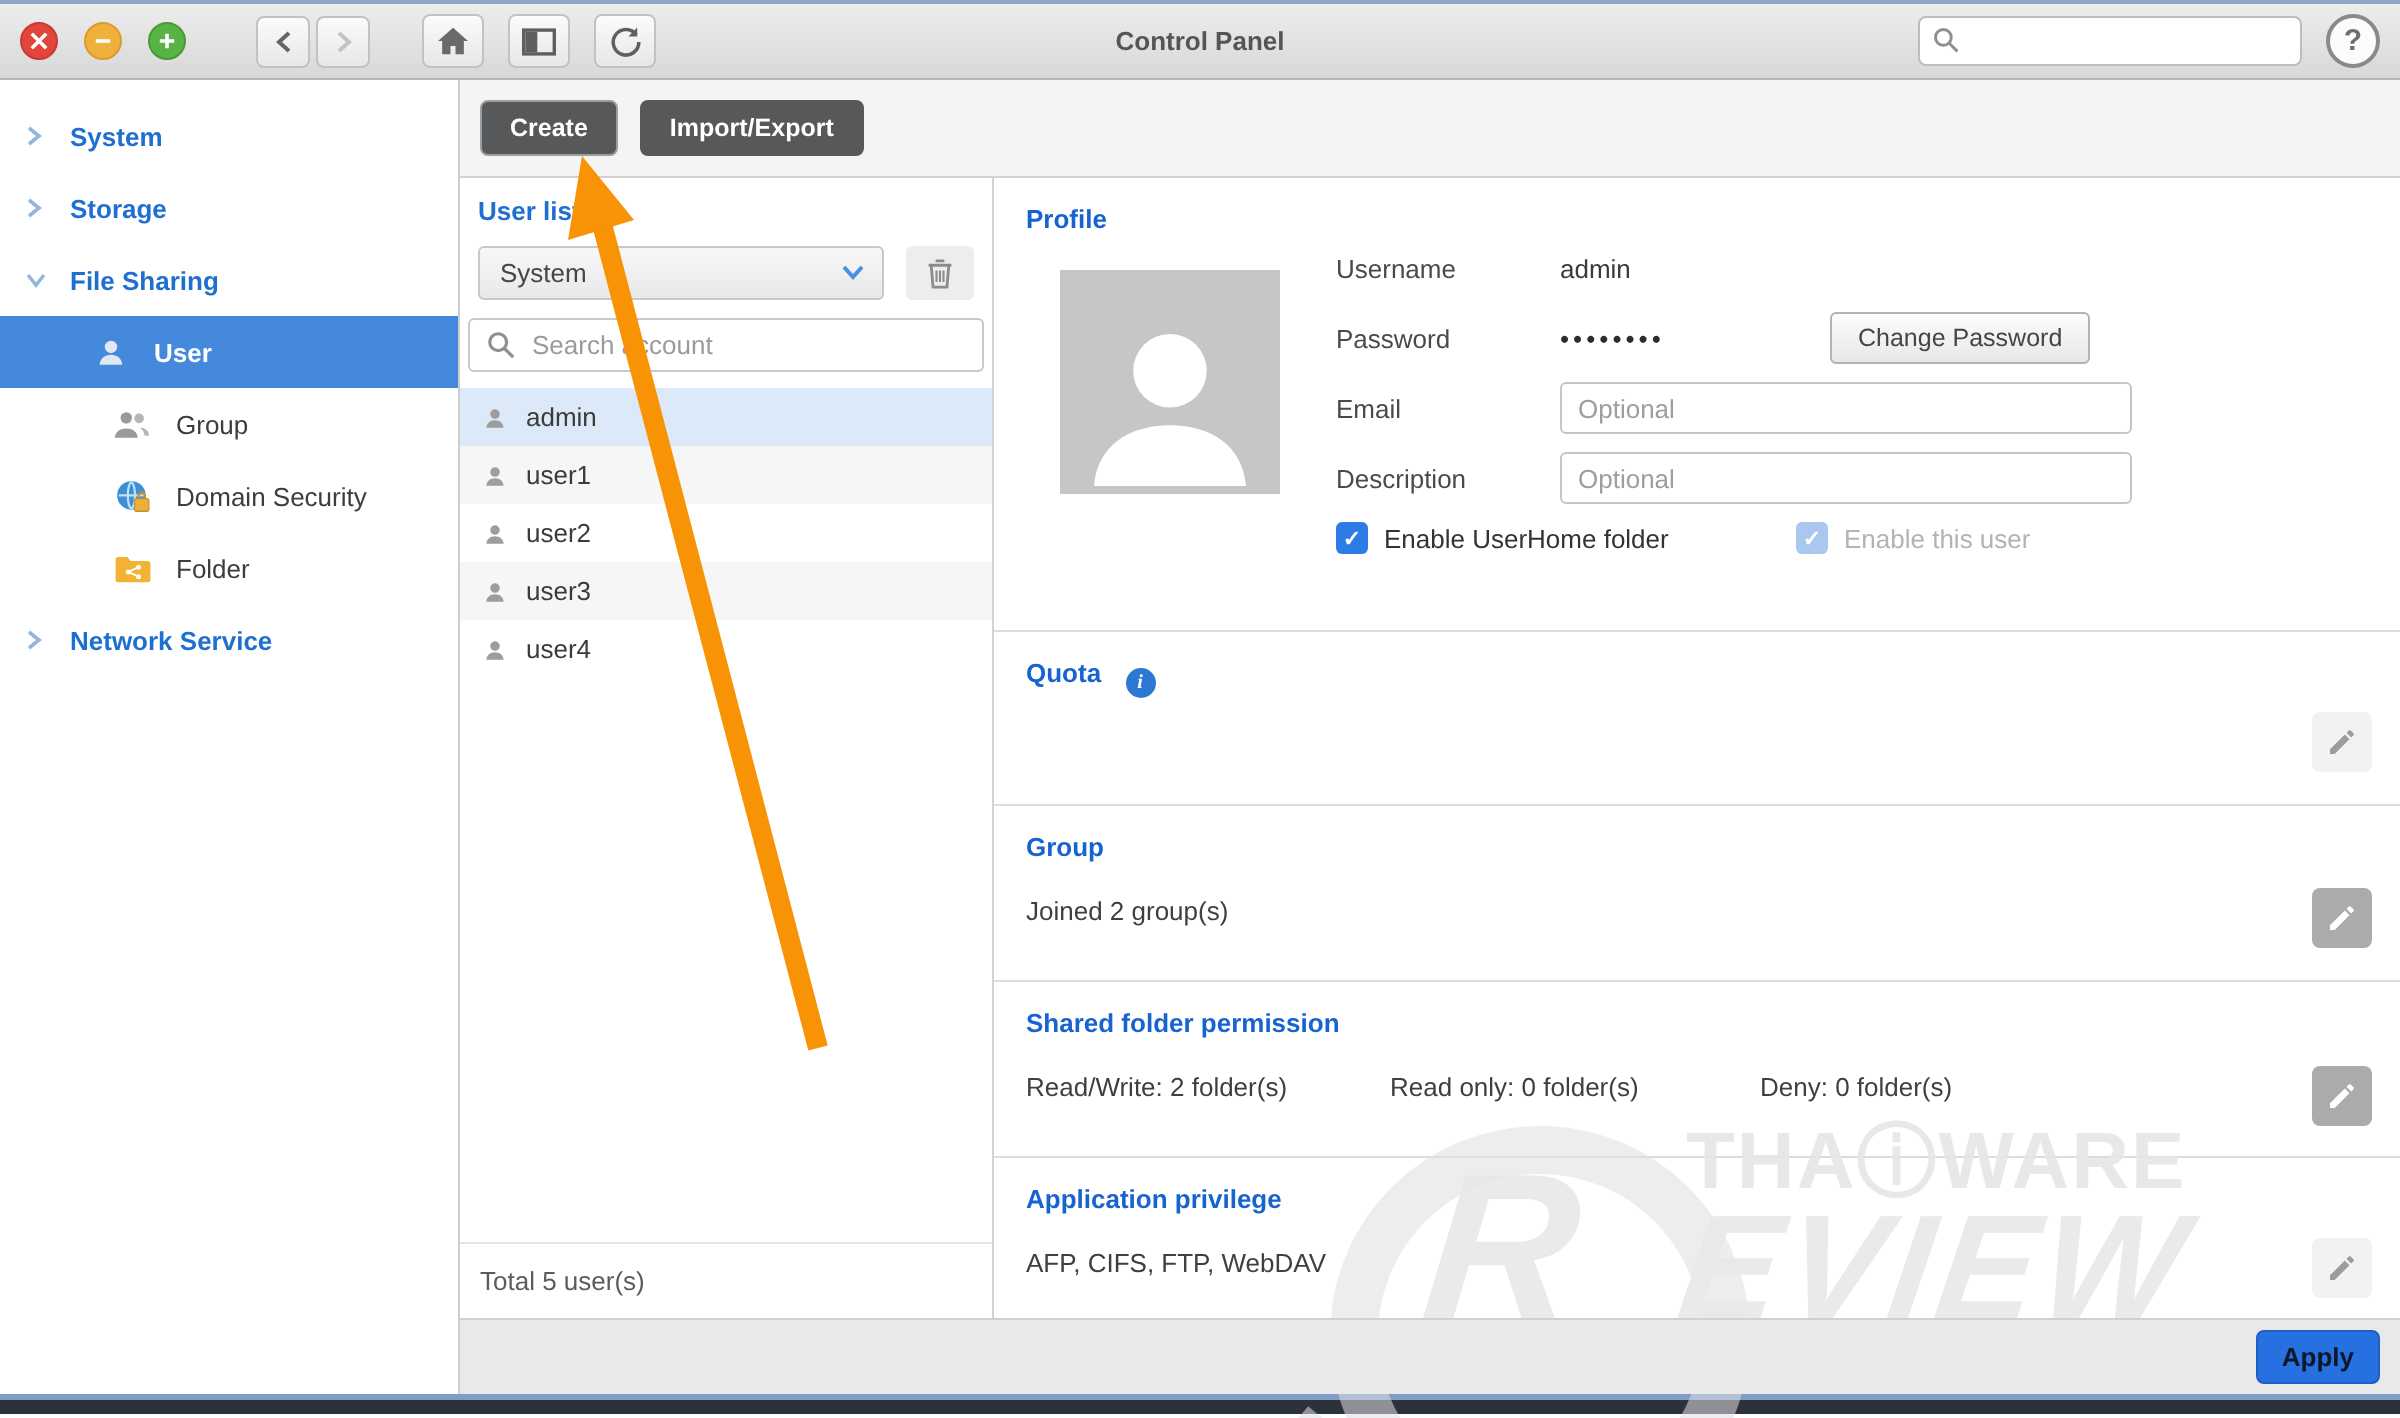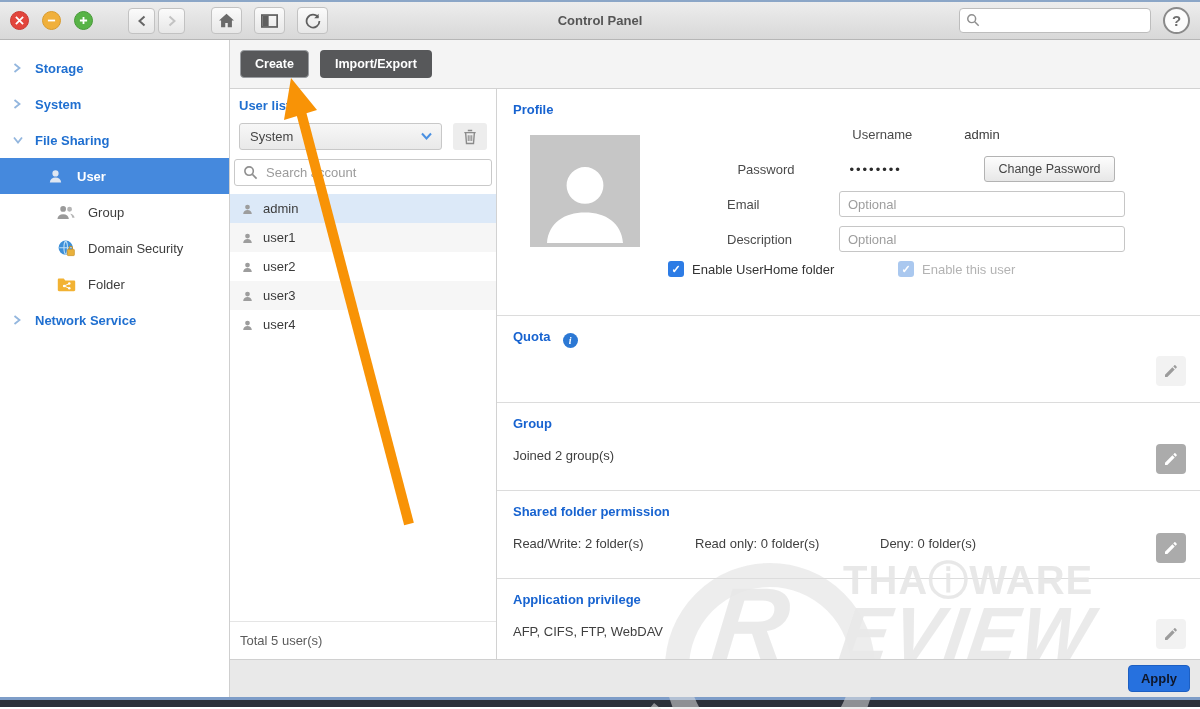--- a/index.html
+++ b/index.html
@@ -75,21 +75,21 @@
   .sect.quota { height:87px; }
   .sect.group { height:88px; }
   .sect.shared { height:88px; }
   .sect.apppriv { flex:1; border-bottom:none; }
   .sect-body-text { margin-top:17px; color:#3f3f3f; }
 
   .profile-body { display:flex; margin-top:2px; }
   .avatar { width:110px; height:112px; background:#c6c6c6; margin:16px 0 0 17px; flex:none;
             display:flex; align-items:flex-end; justify-content:center; overflow:hidden; }
   .fields { margin-left:28px; flex:1; padding-top:2px; }
-  .frow { display:flex; align-items:center; margin-bottom:9px; min-height:26px;justify-content:center; }
+  .frow { display:flex; align-items:center; margin-bottom:9px; min-height:26px; }
   .flabel { width:112px; color:#4a4a4a; flex:none; }
   .fvalue { color:#3a3a3a; }
   .pw-dots { width:135px; letter-spacing:2px; color:#2c2c2c; font-size:13px; }
   .chpw { background:linear-gradient(#fdfdfd,#e7e7e7); border:1px solid #b3b3b3; border-radius:3px;
           color:#454545; font-family:inherit; font-size:12.5px; padding:5px 13px; }
   .optinput { width:286px; height:25px; border:1px solid #c6c6c6; border-radius:3px; padding:12px 8px; font-family:inherit; font-size:13px; }
   .optinput::placeholder { color:#9e9e9e; }
   .cbrow { display:flex; align-items:center; margin-top:4px; }
   .cb { width:16px; height:16px; border-radius:3px; display:flex; align-items:center; justify-content:center;
         color:#fff; font-size:11px; font-weight:bold; margin-right:8px; flex:none; }
@@ -208,29 +208,29 @@
 
   <div class="main">
 
     <div class="sidebar">
       <div class="side-top">
         <span class="chev">
             <svg width="8" height="10" viewBox="0 0 8 10">
               <path d="M1.5 1l5 4-5 4" fill="none" stroke="currentColor" stroke-width="1.8"></path>
             </svg>
           </span>
-        <span>Storage</span>
+        <span>System</span>
       </div>
       <div class="side-top">
         <span class="chev">
             <svg width="8" height="10" viewBox="0 0 8 10">
               <path d="M1.5 1l5 4-5 4" fill="none" stroke="currentColor" stroke-width="1.8"></path>
             </svg>
           </span>
-        <span>System</span>
+        <span>Storage</span>
       </div>
       <div class="side-top">
         <span class="chev">
             <svg width="10" height="8" viewBox="0 0 10 8">
               <path d="M1 1.5l4 5 4-5" fill="none" stroke="currentColor" stroke-width="1.8"></path>
             </svg>
           </span>
         <span>File Sharing</span>
       </div>
 

